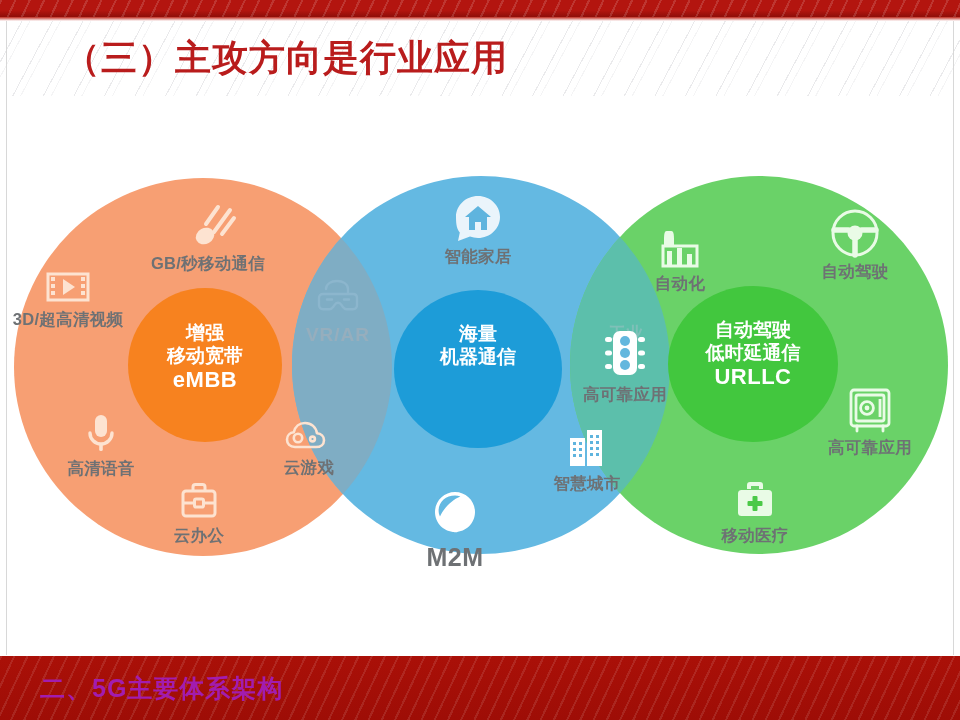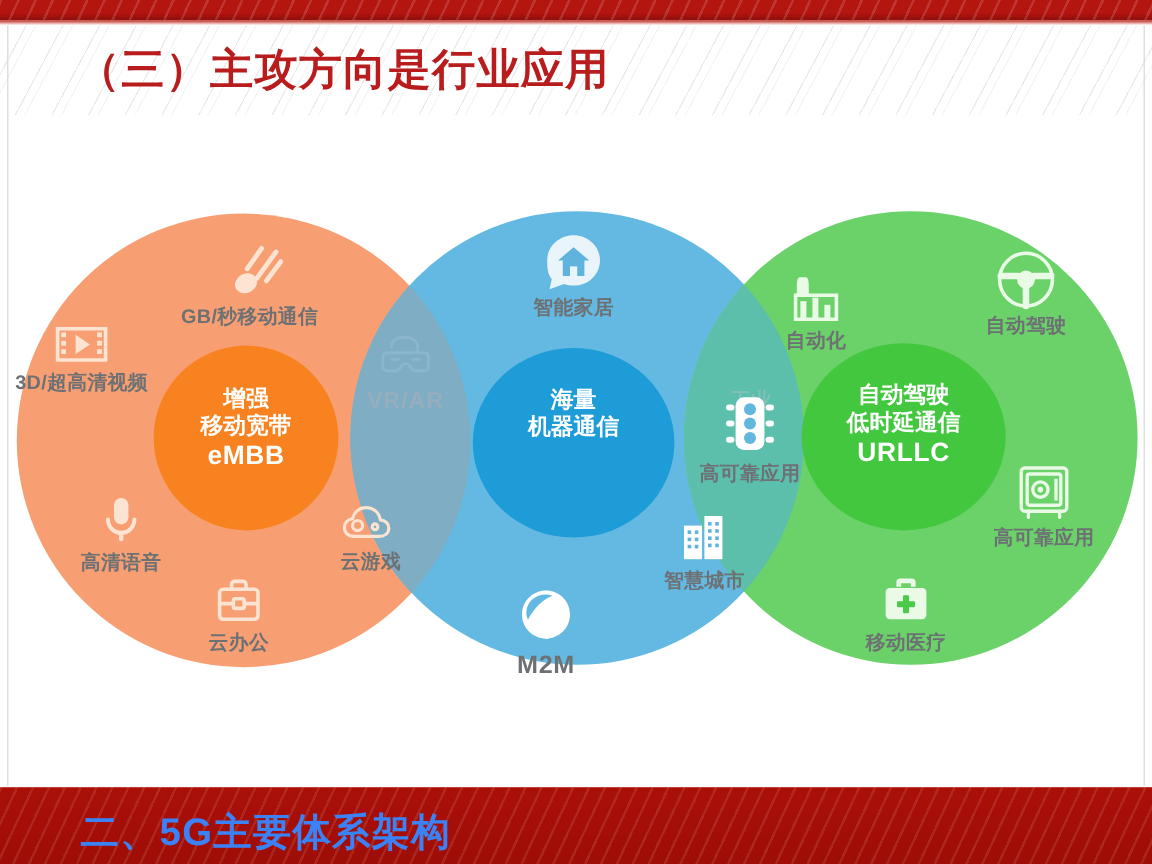--- a/index.html
+++ b/index.html
@@ -56,23 +56,22 @@
   #bottom-bar{
     position:absolute;left:0;top:656px;width:960px;height:64px;
     background:
       repeating-linear-gradient(115deg,
         rgba(255,255,255,.10) 0px, rgba(255,255,255,.10) 2px,
         rgba(255,255,255,0) 2px, rgba(255,255,255,0) 12px),
       linear-gradient(180deg,#aa1008 0%,#9e0d06 100%);
   }
   #footer-title{
     position:absolute;left:40px;top:672px;
-    font-size:32px;font-weight:bold;color:#3b82f6;letter-spacing:1px;
+    font-size:25px;font-weight:bold;color:#a21caf;letter-spacing:1px;
     white-space:nowrap;
-    margin-left:27px;
   }
 
   
   #venn{position:absolute;left:0;top:96px;width:840px;height:560px;}
 
   .circle{position:absolute;border-radius:50%;}
 
   
   #outer-orange{left:14px;top:82px;width:378px;height:378px;background:#f79f73;}
   #outer-blue  {left:292px;top:80px;width:378px;height:378px;background:#64b9e2;}
@@ -255,21 +254,21 @@
       <span class="ico">
         <svg width="52" height="52" viewBox="0 0 52 52" style="margin:0 auto;">
           <g fill="#ffffff">
             <path d="M26 4C14.9 4 6 12.9 6 24s8.9 20 20 20 20-8.9 20-20S37.1 4 26 4zm0 3.4c1.9 0 3.7.4 5.4 1C24 11 15.2 19.3 11 28.5c-.9-1.8-1.4-3.8-1.4-6 0-8.9 7.4-15.1 16.4-15.1z"></path>
             <path d="M37.5 10.5c-8.3 1.8-18.5 11.2-22.4 21.6-.9-1.1-1.7-2.3-2.3-3.6 4.2-9.7 13.5-18.4 21.4-20.3 1.2.6 2.3 1.4 3.3 2.3z"></path>
             <path d="M42.3 16.6c-8 2.9-17 12.2-20.5 21.9-1.4-.5-2.7-1.2-3.9-2C21.6 26 31 16.6 40.5 13.6c.7 1 1.3 2 1.8 3z"></path>
             <path d="M45.4 24.8c-7.3 3.7-14.5 11.4-17.3 19.5-1.5.1-1.6.1-3-.1 3-9.1 11.4-17.9 19.8-21.8.3.8.4 1.6.5 2.4z"></path>
           </g>
         </svg>
       </span>
-      <span class="lbl lbl-grey" style="font-size:21px;letter-spacing:.5px;margin-top:3px;">M2M</span>
+      <span class="lbl lbl-grey" style="font-size:25px;letter-spacing:.5px;margin-top:3px;">M2M</span>
     </div>
 
     <div class="sat z4" style="left:522px;top:328px;width:130px;">
       <span class="ico">
         <svg width="48" height="48" viewBox="0 0 48 48" style="margin:0 auto;">
           <g fill="#ffffff">
             <rect x="7" y="14" width="15" height="28"></rect>
             <rect x="24" y="6" width="15" height="36"></rect>
           </g>
           <g fill="#5fb4de">

